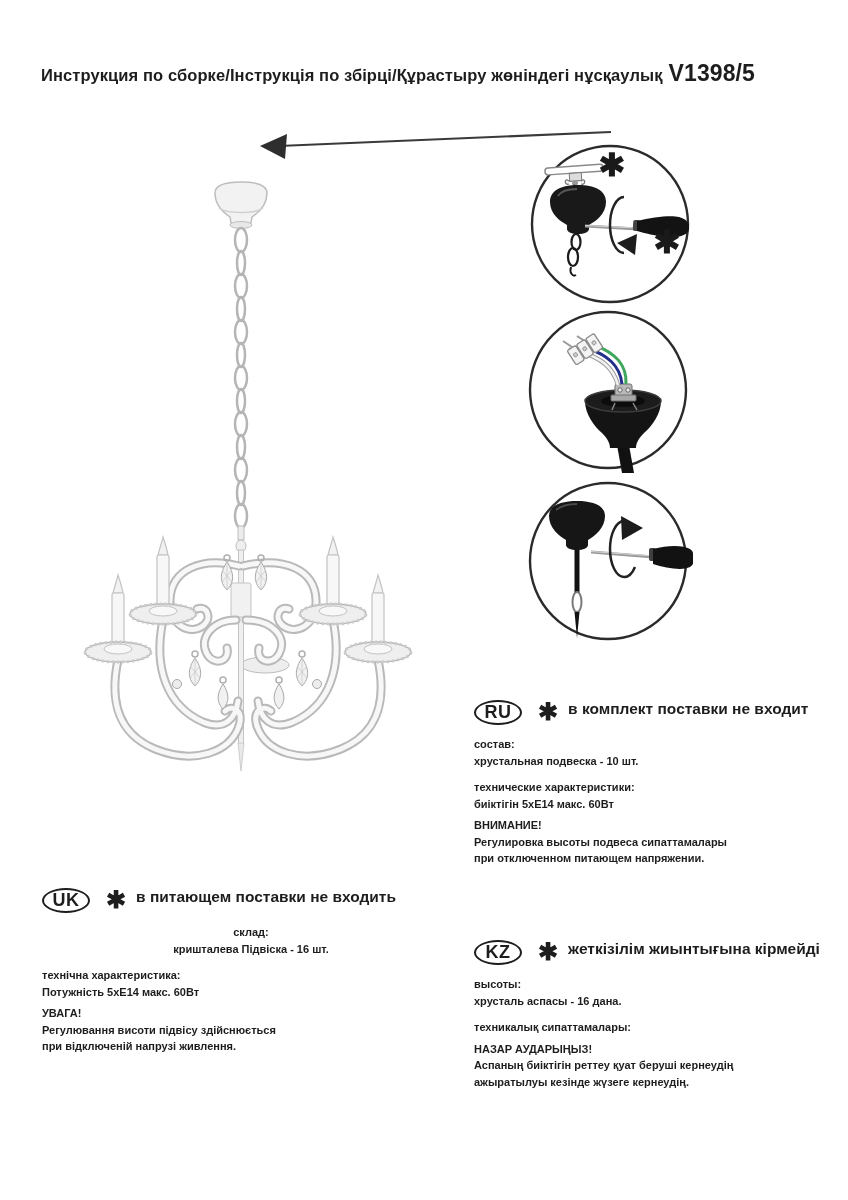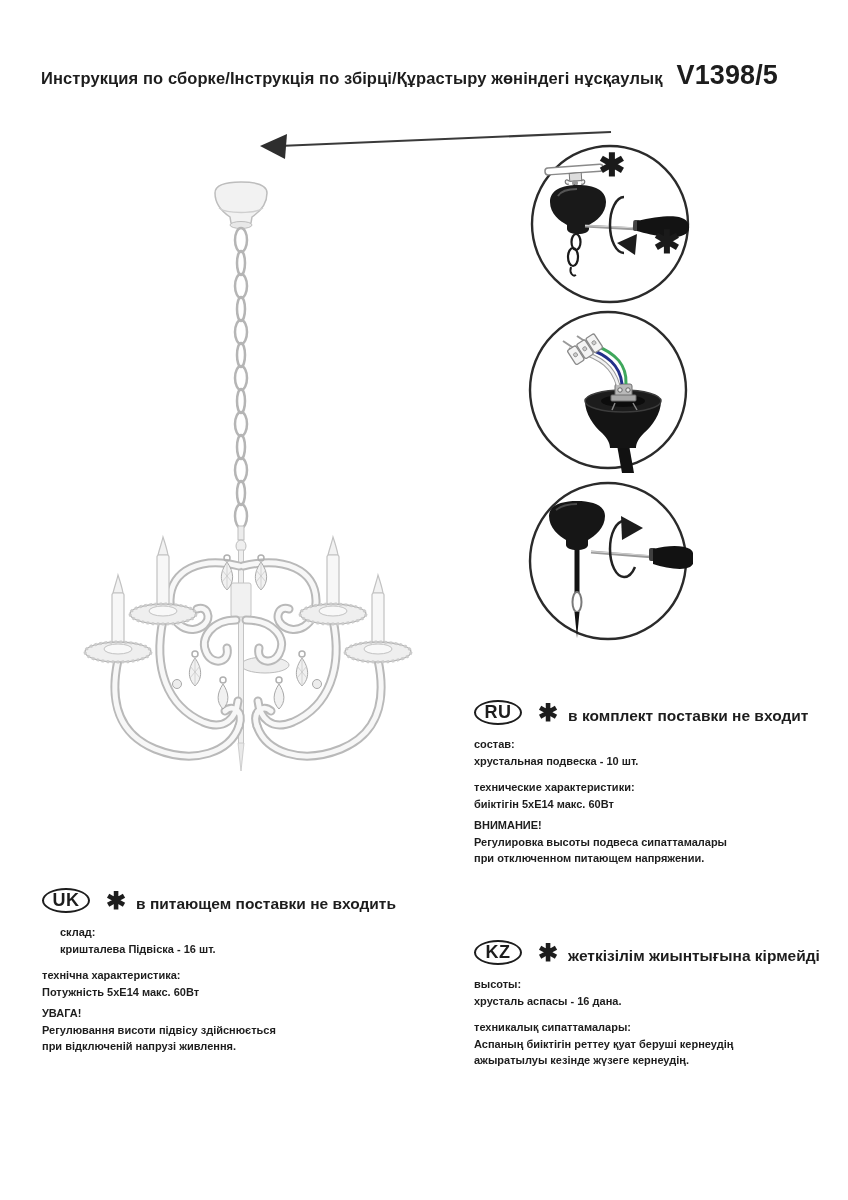--- a/index.html
+++ b/index.html
@@ -1,22 +1,22 @@
 <!DOCTYPE html>
 <html><head>
 <meta charset="utf-8">
 <style>
   html,body{margin:0;padding:0;background:#ffffff;}
   .page{position:relative;width:848px;height:1200px;background:#ffffff;overflow:hidden;
         font-family:"Liberation Sans", sans-serif;color:#1d1d1d;}
   .title{position:absolute;left:41px;top:60px;width:790px;font-weight:bold;
          font-size:16.5px;letter-spacing:.1px;white-space:nowrap;}
-  .title .model{font-size:27px;margin-left:14px;}
+  .title .model{font-size:23px;margin-left:6px;}
   .lang-section{position:absolute;}
-  .lang-header{display:flex;align-items:flex-end;margin-bottom:11px;}
+  .lang-header{display:flex;align-items:flex-start;margin-bottom:11px;}
   .badge{display:inline-flex;align-items:center;justify-content:center;
          min-width:30px;height:21px;padding:0 7px;border:2.5px solid #1d1d1d;
          border-radius:50%;font-weight:bold;font-size:18px;letter-spacing:.5px;}
   .ast{font-size:24px;font-weight:bold;line-height:1;margin:0 10px 0 16px;}
   .note{font-weight:bold;font-size:15.5px;}
   .block{margin:0 0 10px 0;}
   .block.tight{margin-bottom:0;}
   .line{font-weight:bold;font-size:11px;line-height:16.5px;margin:0;}
   .warn-label{margin-top:5px;}
   .abs{position:absolute;}
@@ -277,21 +277,21 @@
       <p class="line">при отключенном питающем напряжении.</p>
     </div>
   </div>
 
   <div class="lang-section" style="left:42px;top:888px;width:400px;">
     <div class="lang-header">
       <span class="badge">UK</span>
       <span class="ast">✱</span>
       <span class="note">в питающем поставки не входить</span>
     </div>
-    <div class="block" style="margin-left:18px;">
+    <div class="block" style="margin-left:18px;text-align:center;">
       <p class="line">склад:</p>
       <p class="line">кришталева Підвіска - 16 шт.</p>
     </div>
     <div class="block tight">
       <p class="line">технічна характеристика:</p>
       <p class="line">Потужність 5хЕ14 макс. 60Вт</p>
       <p class="line warn-label">УВАГА!</p>
       <p class="line">Регулювання висоти підвісу здійснюється</p>
       <p class="line">при відключеній напрузі живлення.</p>
     </div>
@@ -302,18 +302,19 @@
       <span class="badge">KZ</span>
       <span class="ast">✱</span>
       <span class="note">жеткізілім жиынтығына кірмейді</span>
     </div>
     <div class="block">
       <p class="line">высоты:</p>
       <p class="line">хрусталь аспасы - 16 дана.</p>
     </div>
     <div class="block tight">
       <p class="line">техникалық сипаттамалары:</p>
+      <p class="line warn-label">НАЗАР АУДАРЫҢЫЗ!</p>
       <p class="line">Аспаның биіктігін реттеу қуат беруші кернеудің</p>
       <p class="line">ажыратылуы кезінде жүзеге кернеудің.</p>
     </div>
   </div>
 
 </div>
 
 </body></html>

